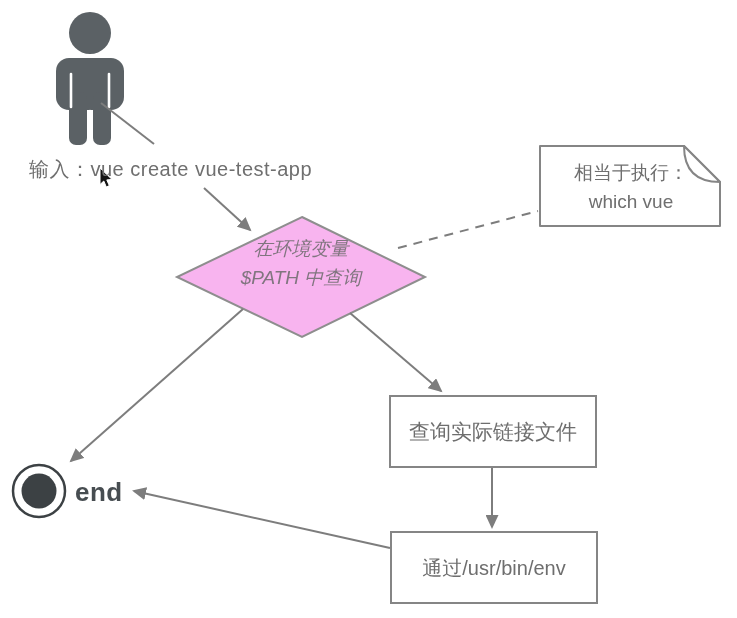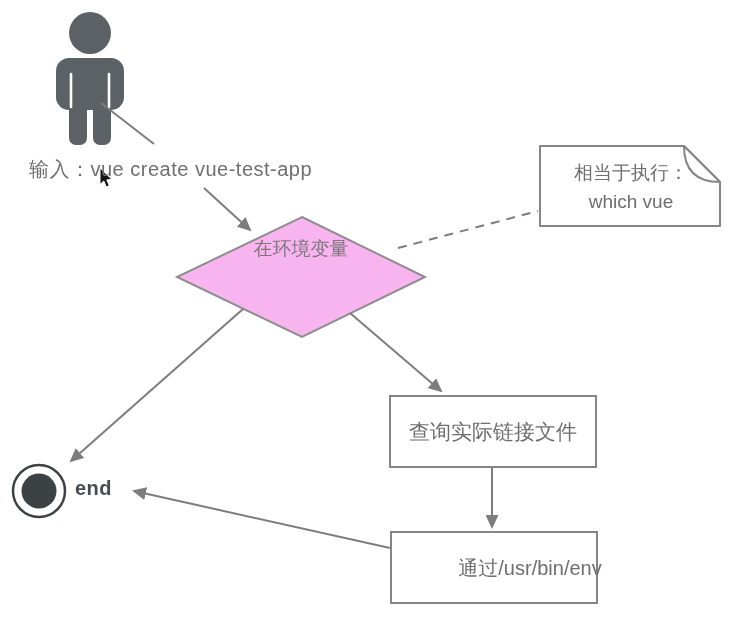--- a/index.html
+++ b/index.html
@@ -31,20 +31,21 @@
     letter-spacing: 0.5px;
   }
   .diamond-text {
     left: 177px;
     top: 234px;
     width: 248px;
     text-align: center;
     font-size: 19px;
     line-height: 29px;
     color: #80757f;
+    font-style: italic;
   }
   .diamond-text span { display: block; }
   .note-text {
     left: 541px;
     top: 158px;
     width: 180px;
     text-align: center;
     font-size: 19px;
     line-height: 29px;
     color: #6f6f6f;
@@ -67,27 +68,26 @@
     width: 206px;
     height: 71px;
     display: flex;
     flex-direction: column;
     align-items: center;
     justify-content: center;
     font-size: 20px;
     line-height: 28px;
     color: #6e6e6e;
     text-align: center;
-    padding-left: 36px;
   }
   .step2-text span { display: block; }
   .end-label {
     left: 75px;
     top: 477px;
-    font-size: 20px;
+    font-size: 26px;
     font-weight: bold;
     color: #474d51;
     letter-spacing: 0.5px;
   }
 </style>
 </head>
 <body>
 
 <div class="canvas">
 
@@ -138,20 +138,21 @@
       <circle cx="39" cy="491" r="17.5" fill="#3c4144"></circle>
     </g>
 
     <path d="M100 168 L100 184.5 L103.8 181 L106.3 187 L109.3 185.6 L106.8 179.9 L112 179.4 Z" fill="#141414" stroke="#ffffff" stroke-width="1"></path>
   </svg>
 
   <div class="label input-label">输入：vue create vue-test-app</div>
 
   <div class="label diamond-text">
     <span>在环境变量</span>
+    <span>$PATH 中查询</span>
   </div>
 
   <div class="label note-text">
     <span>相当于执行：</span>
     <span>which vue</span>
   </div>
 
   <div class="label step1-text">查询实际链接文件</div>
 
   <div class="label step2-text">

